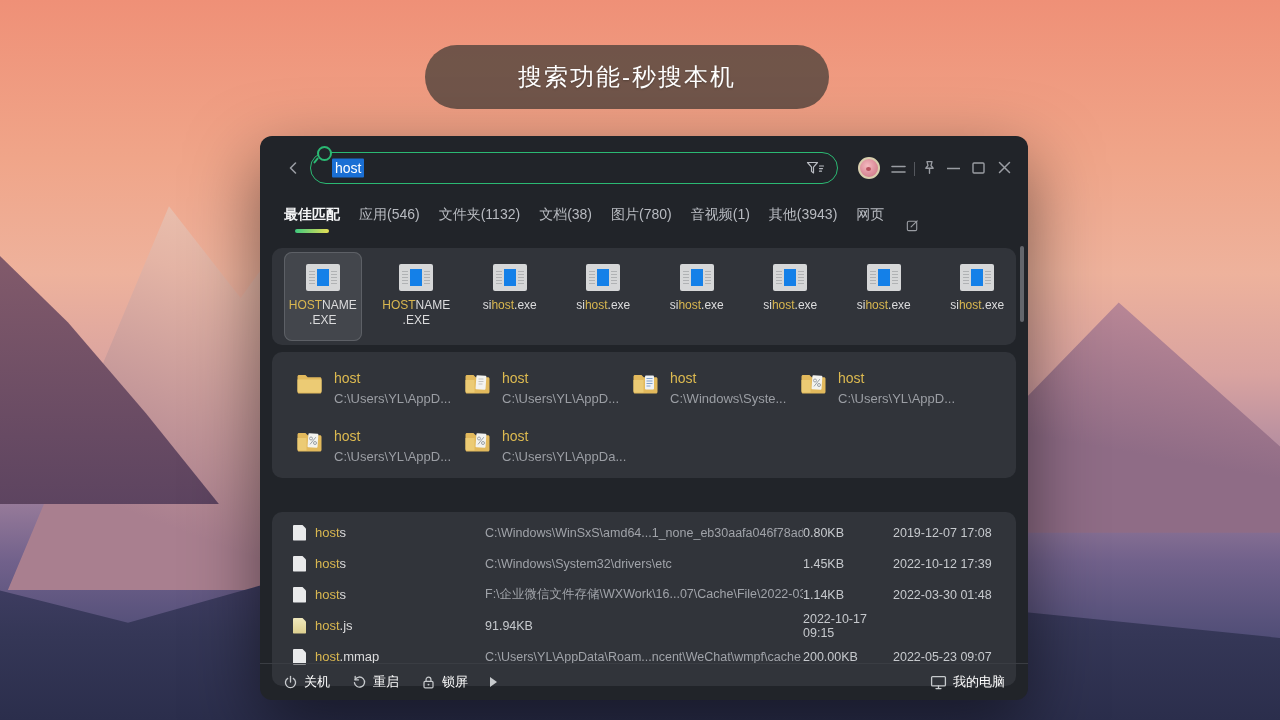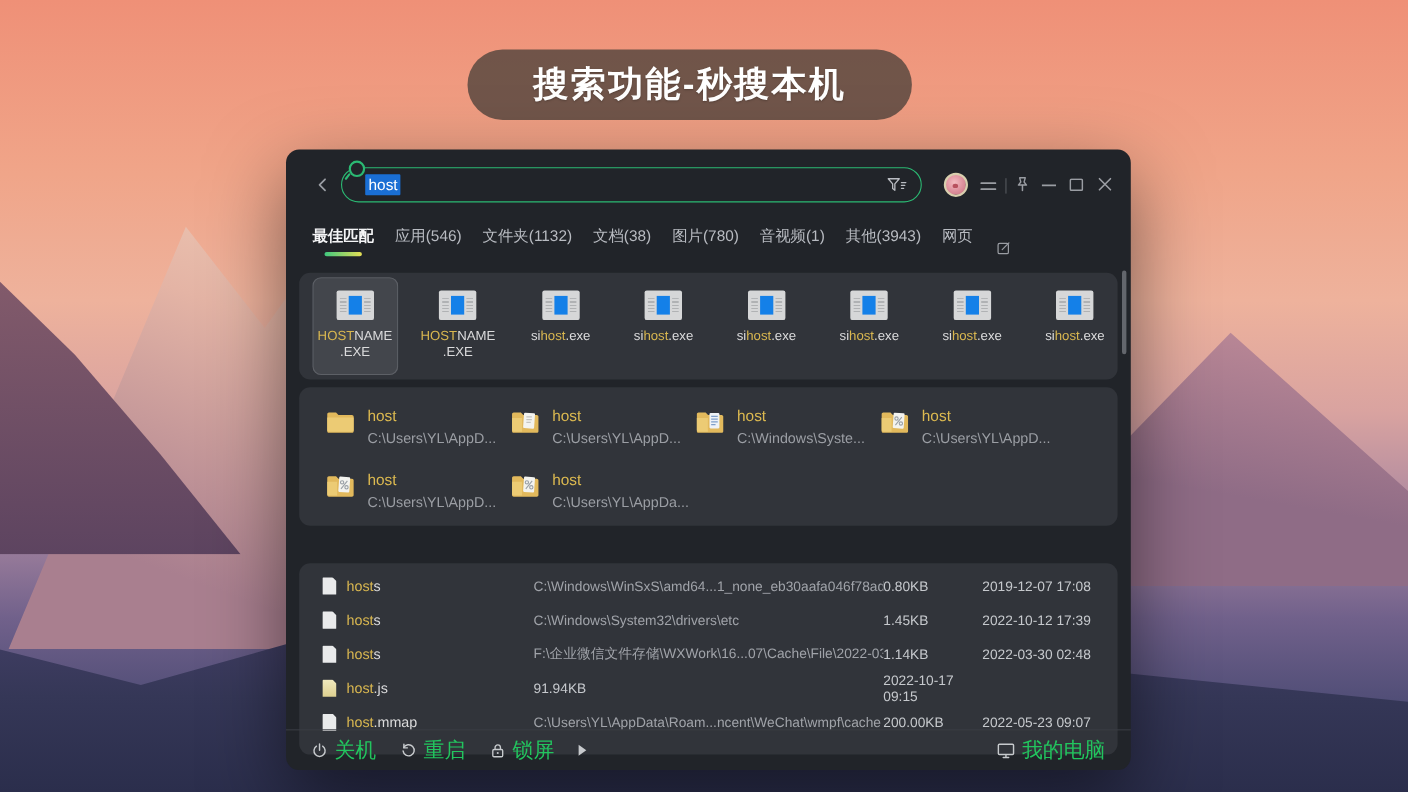--- a/index.html
+++ b/index.html
@@ -19,21 +19,21 @@
   .mtn-right{right:0;bottom:26%;width:45%;height:40%;
     background:linear-gradient(190deg,#cb929c 5%,#8f6c86 60%);
     clip-path:polygon(0 100%,35% 30%,55% 55%,72% 20%,100% 70%,100% 100%);}
   .mtn-fg{left:0;bottom:0;width:100%;height:30%;
     background:linear-gradient(180deg,#4e4672 0%,#353757 60%,#2b2e4c 100%);
     clip-path:polygon(0 40%,10% 55%,22% 35%,36% 60%,50% 45%,66% 65%,80% 50%,100% 62%,100% 100%,0 100%);}
 
   
   .banner{position:absolute;left:425px;top:45px;width:404px;height:64px;
     background:rgba(94,75,66,.88);border-radius:32px;display:flex;align-items:center;justify-content:center;
-    color:#fff;font-size:32px;font-weight:bold;letter-spacing:2px;text-shadow:0 1px 2px rgba(0,0,0,.25);}
+    color:#fff;font-size:24px;font-weight:normal;letter-spacing:2px;text-shadow:0 1px 2px rgba(0,0,0,.25);}
 
   
   .window{position:absolute;left:260px;top:136px;width:768px;height:564px;
     background:#212429;border-radius:12px;box-shadow:0 25px 70px rgba(0,0,0,.5);color:#dcdcdd;}
 
   .back{position:absolute;left:26px;top:24px;}
   .searchbar{position:absolute;left:50px;top:16px;width:528px;height:32px;
     border:1px solid #2bb973;border-radius:16px;box-sizing:border-box;}
   .magnifier{position:absolute;left:6px;top:-7px;width:11px;height:11px;
     border:2px solid #2bb973;border-radius:50%;background:#212429;}
@@ -88,21 +88,21 @@
   .doc-icon{width:13px;height:16px;background:#e9eaeb;border-radius:1px;
     clip-path:polygon(0 0,9px 0,13px 4px,13px 16px,0 16px);}
   .doc-icon.js{background:linear-gradient(180deg,#efe8bd,#ddcf8e);}
   .file-name{font-size:13px;color:#dcdcdd;}
   .f-path2{color:#a0a3a9;white-space:nowrap;overflow:hidden;}
   .f-size{color:#c6c9cd;}
   .f-date{color:#c6c9cd;}
 
   
   .footer{position:absolute;left:0;right:0;top:527px;height:37px;border-top:1px solid #3a3d43;
-    display:flex;align-items:center;padding:0 23px;box-sizing:border-box;color:#22c55e;font-size:19px;}
+    display:flex;align-items:center;padding:0 23px;box-sizing:border-box;color:#ffffff;font-size:13px;}
   .grp{display:flex;align-items:center;gap:6px;margin-right:22px;white-space:nowrap;}
   .grp.right{margin-right:0;}
   .play{width:0;height:0;border-left:7px solid #c7cacd;border-top:5px solid transparent;
     border-bottom:5px solid transparent;margin-right:22px;}
   .spacer{flex:1;}
 
   .scroll-thumb{position:absolute;right:4px;top:110px;width:4px;height:76px;border-radius:2px;background:#63666c;}
 </style>
 </head>
 <body>
@@ -357,21 +357,21 @@
           <span class="file-name"><span class="hl">host</span><span>s</span></span>
           <span class="f-path2">C:\Windows\System32\drivers\etc</span>
           <span class="f-size">1.45KB</span>
           <span class="f-date">2022-10-12 17:39</span>
         </div>
         <div class="file-row">
           <span class="doc-icon"></span>
           <span class="file-name"><span class="hl">host</span><span>s</span></span>
           <span class="f-path2">F:\企业微信文件存储\WXWork\16...07\Cache\File\2022-03</span>
           <span class="f-size">1.14KB</span>
-          <span class="f-date">2022-03-30 02:48</span>
+          <span class="f-date">2022-03-30 01:48</span>
         </div>
         <div class="file-row">
           <span class="doc-icon js"></span>
           <span class="file-name"><span class="hl">host</span><span>.js</span></span>
           <span class="f-size">91.94KB</span>
           <span class="f-date">2022-10-17 09:15</span>
         </div>
         <div class="file-row">
           <span class="doc-icon"></span>
           <span class="file-name"><span class="hl">host</span><span>.mmap</span></span>

